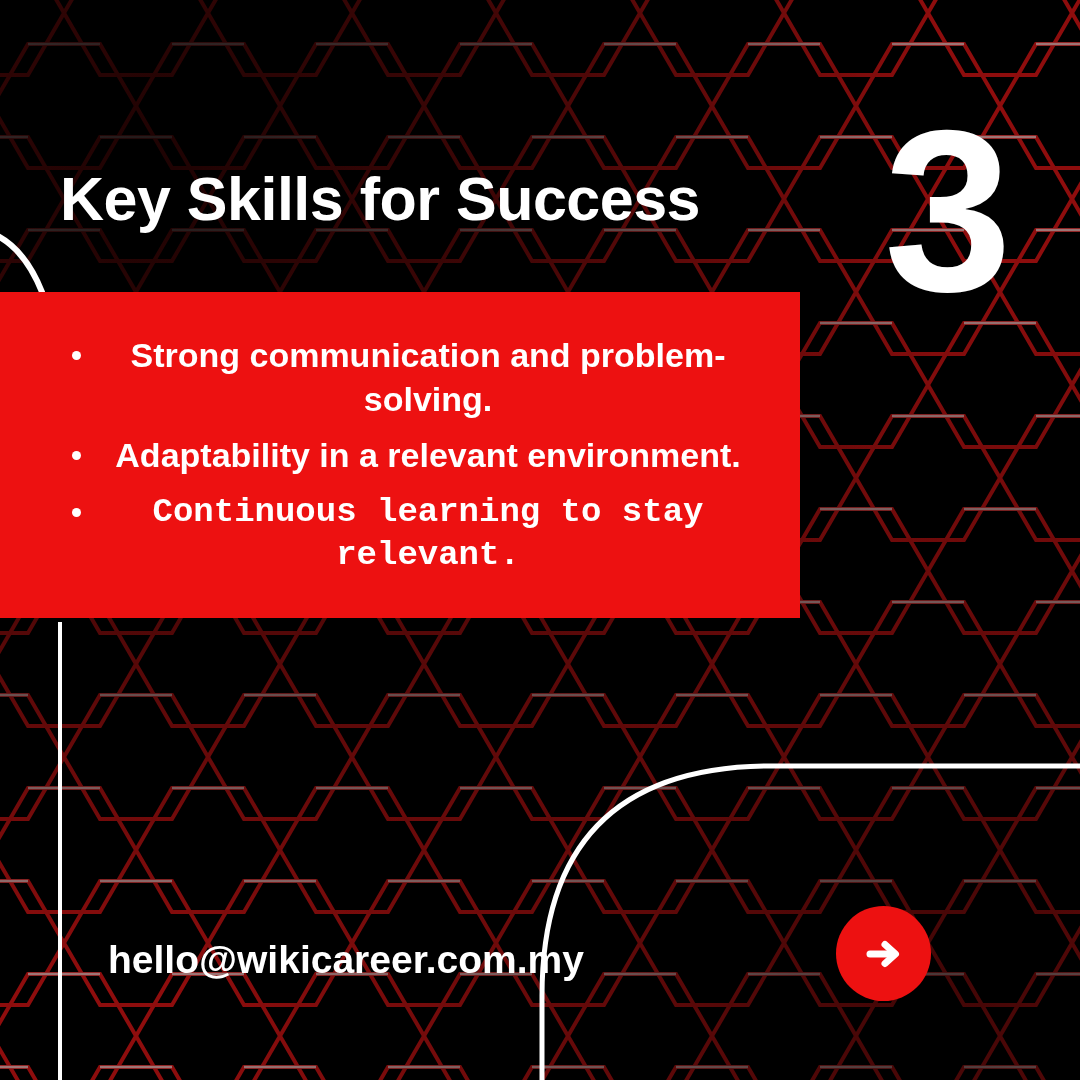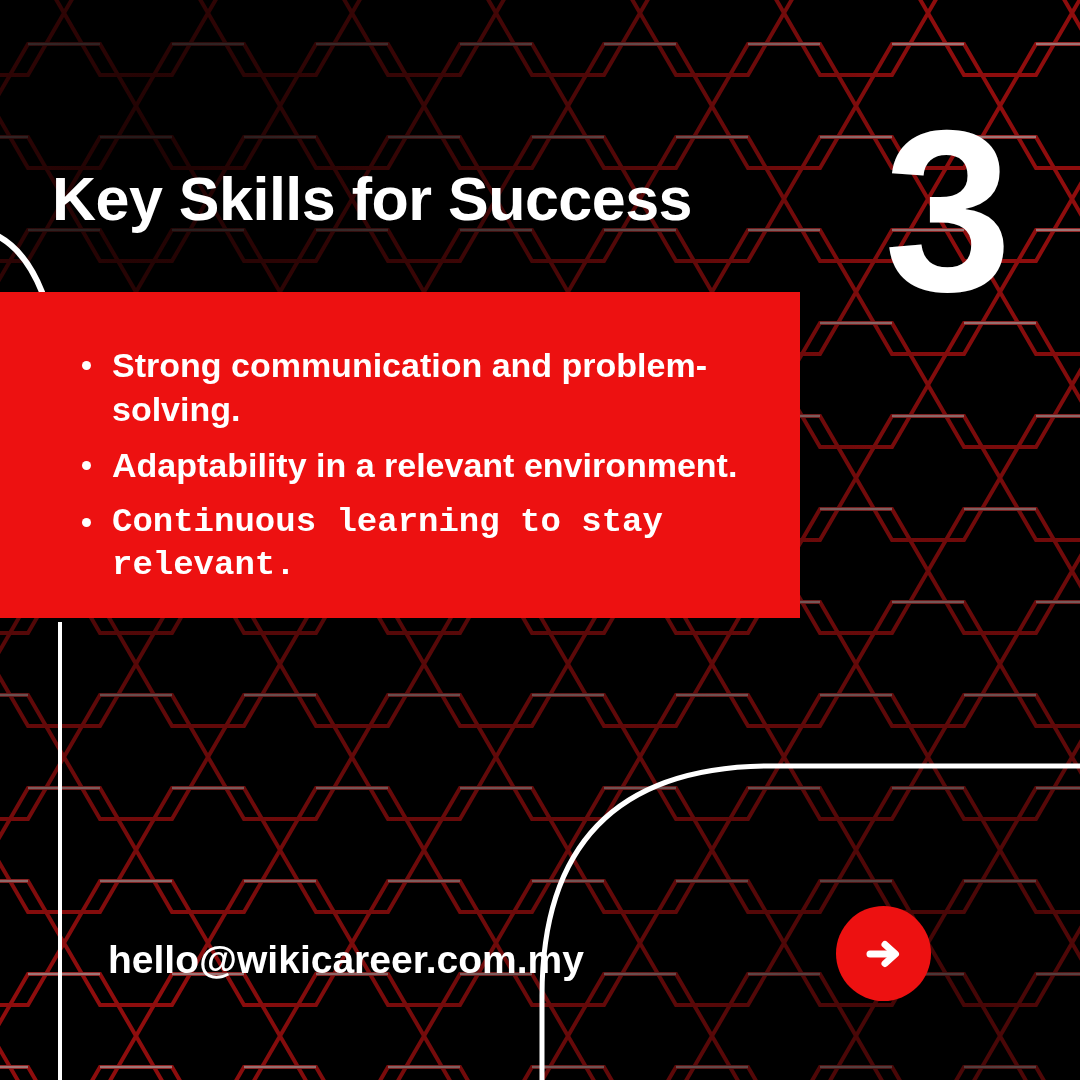--- a/index.html
+++ b/index.html
@@ -33,21 +33,21 @@
       radial-gradient(circle at 86% 92%, rgba(0,0,0,0.55) 0%, rgba(0,0,0,0) 55%);
     pointer-events: none;
   }
 
   
   .deco { position: absolute; inset: 0; pointer-events: none; }
 
   
   .title {
     position: absolute;
-    left: 52px;
+    left: 60px;
     top: 169px;
     font-size: 61px;
     font-weight: bold;
     color: #ffffff;
     letter-spacing: -0.5px;
     white-space: nowrap;
     line-height: 1.0;
   }
 
   
@@ -67,23 +67,24 @@
     position: absolute;
     left: 0;
     top: 292px;
     width: 800px;
     height: 326px;
     background: #ED1111;
     box-sizing: border-box;
     padding: 36px 40px 0 62px;
   }
   .bullet-list {
-    margin: 16px;
+    margin: 6px;
     padding: 0;
     list-style: none;
+    text-align: center;
   }
   .bullet-item {
     position: relative;
     color: #ffffff;
     font-size: 34px;
     font-weight: bold;
     line-height: 1.28;
     padding-left: 34px;
     margin-bottom: 13px;
   }

